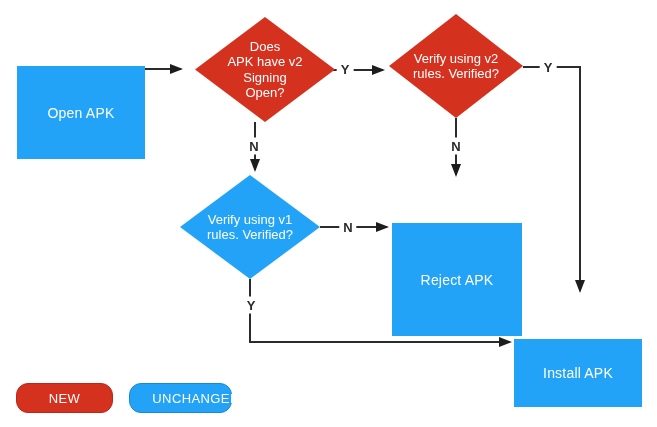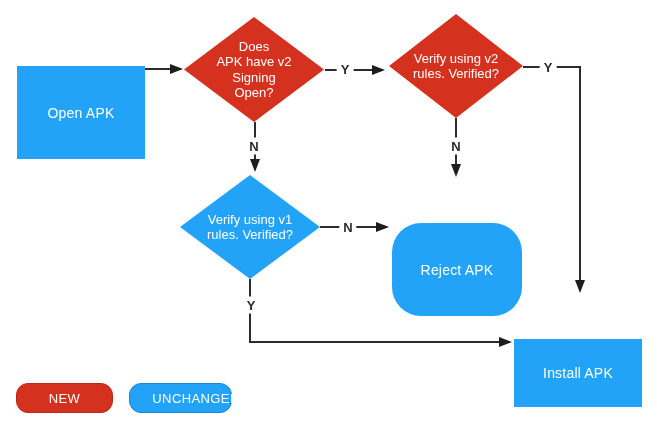--- a/index.html
+++ b/index.html
@@ -92,21 +92,21 @@
       <path d="M523 67 H580 V291" marker-end="url(#arrow)"></path>
       <path d="M320 227 H387" marker-end="url(#arrow)"></path>
       <path d="M250 279 V342 H510" marker-end="url(#arrow)"></path>
     </g>
   </svg>
 
   <div class="node process blue" style="left:17px; top:22px; width:128px; height:93px;">
     <span>Open APK</span>
   </div>
 
-  <div class="node diamond red" style="left:184px; top:17px; width:140px; height:105px;">
+  <div class="node diamond red" style="left:195px; top:17px; width:140px; height:105px;">
     <div class="dtext">
       <span class="dline">Does</span>
       <span class="dline">APK have v2</span>
       <span class="dline">Signing</span>
       <span class="dline">Open?</span>
     </div>
   </div>
 
   <div class="node diamond red" style="left:389px; top:14px; width:134px; height:104px;">
     <div class="dtext">
@@ -115,21 +115,21 @@
     </div>
   </div>
 
   <div class="node diamond blue" style="left:180px; top:175px; width:140px; height:104px;">
     <div class="dtext">
       <span class="dline">Verify using v1</span>
       <span class="dline">rules. Verified?</span>
     </div>
   </div>
 
-  <div class="node process blue" style="left:392px; top:179px; width:130px; height:93px;border-radius:29px;">
+  <div class="node process blue" style="left:392px; top:179px; width:130px; height:113px;">
     <span>Reject APK</span>
   </div>
 
   <div class="node process blue" style="left:514px; top:295px; width:128px; height:68px;">
     <span>Install APK</span>
   </div>
 
   <span class="edge-label" style="left:345px; top:69px;">Y</span>
   <span class="edge-label" style="left:254px; top:146px;">N</span>
   <span class="edge-label" style="left:548px; top:67px;">Y</span>

